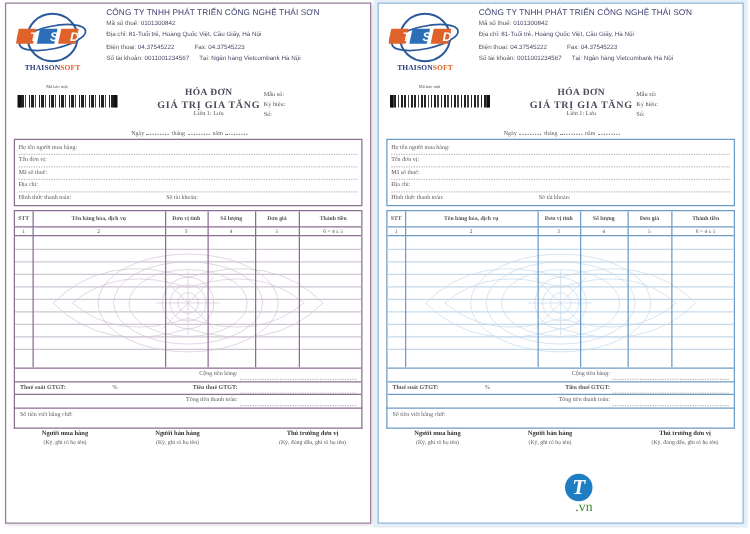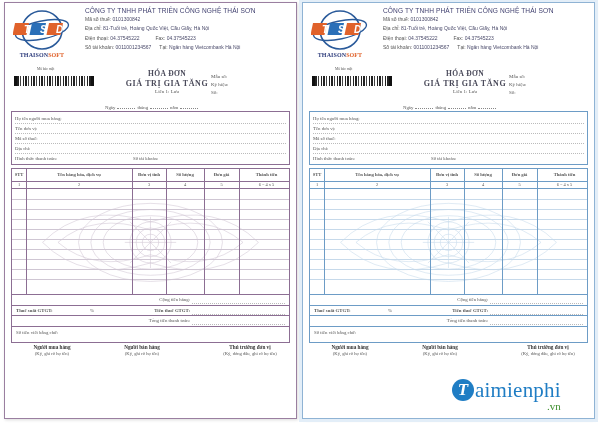--- a/index.html
+++ b/index.html
@@ -347,15 +347,14 @@
       <div class="sign" style="left:196px;width:86px">
         <div class="s1">Thủ trưởng đơn vị</div>
           <div class="s2">(Ký, đóng dấu, ghi rõ họ tên)</div>
       </div>
     </div>
   </div>
 </div>
 
 <div class="tmp">
   <div class="badge">T</div>
-  <div class="word">aimienphi</div>
   <div class="vn">.vn</div>
 </div>
 
 </body></html>

